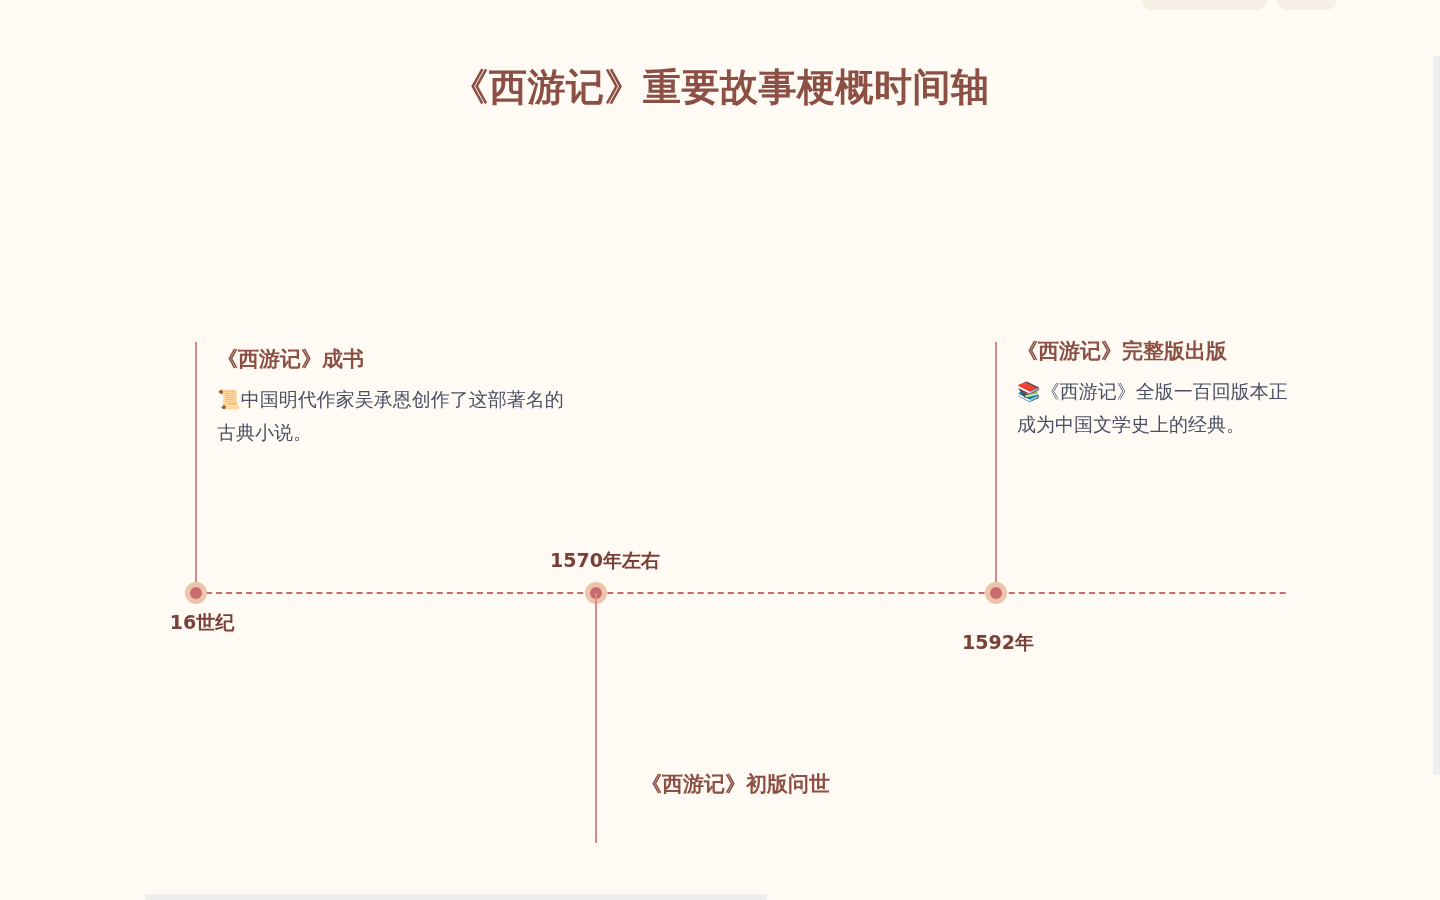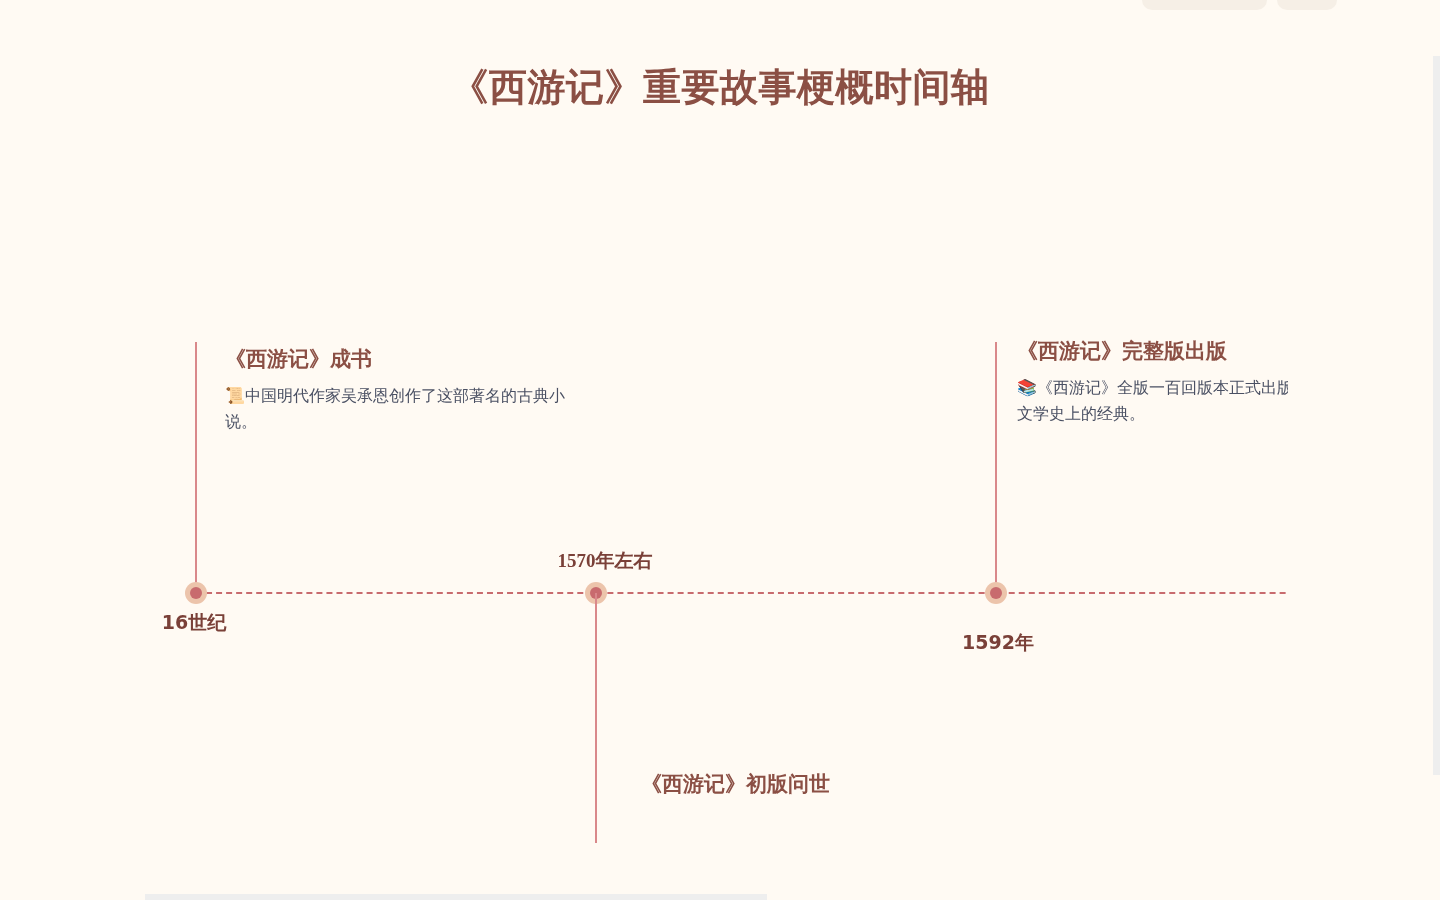--- a/index.html
+++ b/index.html
@@ -55,21 +55,21 @@
     transform: translateX(-50%);
   }
   .event {
     position: absolute; width: 360px;
   }
   .event-title {
     font-size: 21px; font-weight: bold; color: #8b4f44;
     margin: 0 0 10px 0; white-space: nowrap;
   }
   .event-desc {
-    font-size: 16px; line-height: 26px; color: #4a5063;
+    font-size: 19px; line-height: 33px; color: #4a5063;
   }
 
   .vscroll {
     position: absolute; left: 1433px; top: 56px; width: 7px; height: 719px;
     background: #eeeeee;
   }
   .hscroll {
     position: absolute; left: 145px; top: 894px; width: 622px; height: 6px;
     background: #eeeeee;
   }
@@ -82,27 +82,27 @@
   <div class="top-btn a"></div>
   <div class="top-btn b"></div>
 
   <div class="title">《西游记》重要故事梗概时间轴</div>
 
   <div class="timeline-viewport">
     <div class="axis"></div>
 
     <div class="stem" style="left:50px; top:202px; height:250px;"></div>
     <div class="dot" style="left:51px; top:453px;"></div>
-    <div class="date" style="left:49px; top:470px;">16世纪</div>
-    <div class="event" style="left:80px; top:205px; width:360px;font-family:Liberation Serif, serif;">
+    <div class="date" style="left:57px; top:470px;">16世纪</div>
+    <div class="event" style="left:72px; top:205px; width:360px;font-family:Liberation Serif, serif;">
       <div class="event-title">《西游记》成书</div>
       <div class="event-desc"><span>📜</span><span>中国明代作家吴承恩创作了这部著名的古典小说。</span></div>
     </div>
 
-    <div class="date" style="left:460px; top:408px;font-family:Liberation Serif, serif;">1570年左右</div>
+    <div class="date" style="left:460px; top:408px;">1570年左右</div>
     <div class="dot" style="left:451px; top:453px;"></div>
     <div class="stem" style="left:450px; top:453px; height:250px;"></div>
     <div class="event" style="left:496px; top:630px; width:400px;">
       <div class="event-title">《西游记》初版问世</div>
     </div>
 
     <div class="stem" style="left:850px; top:202px; height:250px;"></div>
     <div class="dot" style="left:851px; top:453px;"></div>
     <div class="date" style="left:853px; top:490px;">1592年</div>
     <div class="event" style="left:872px; top:197px; width:360px;">

